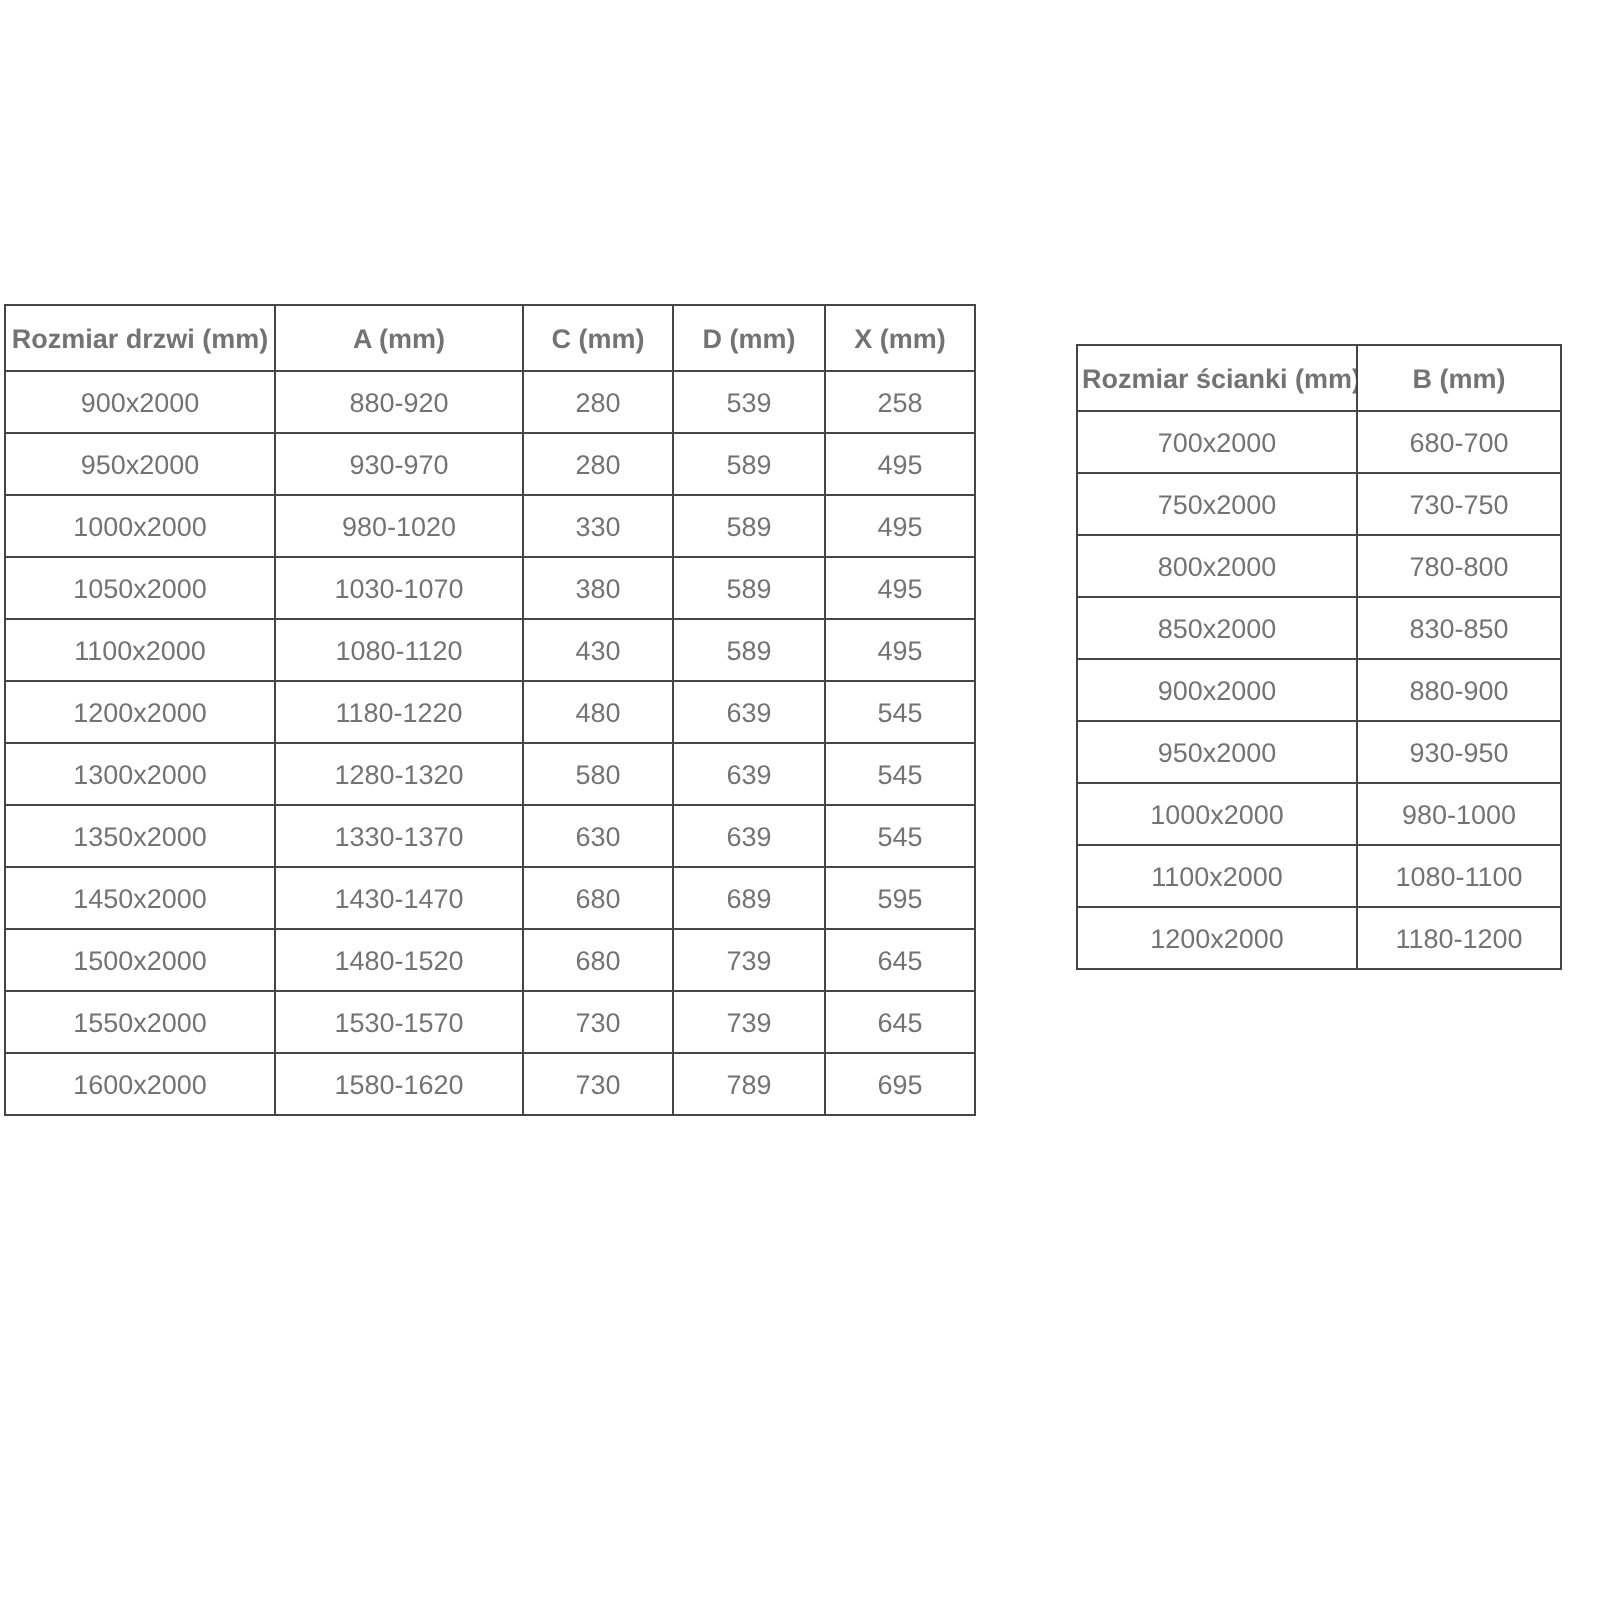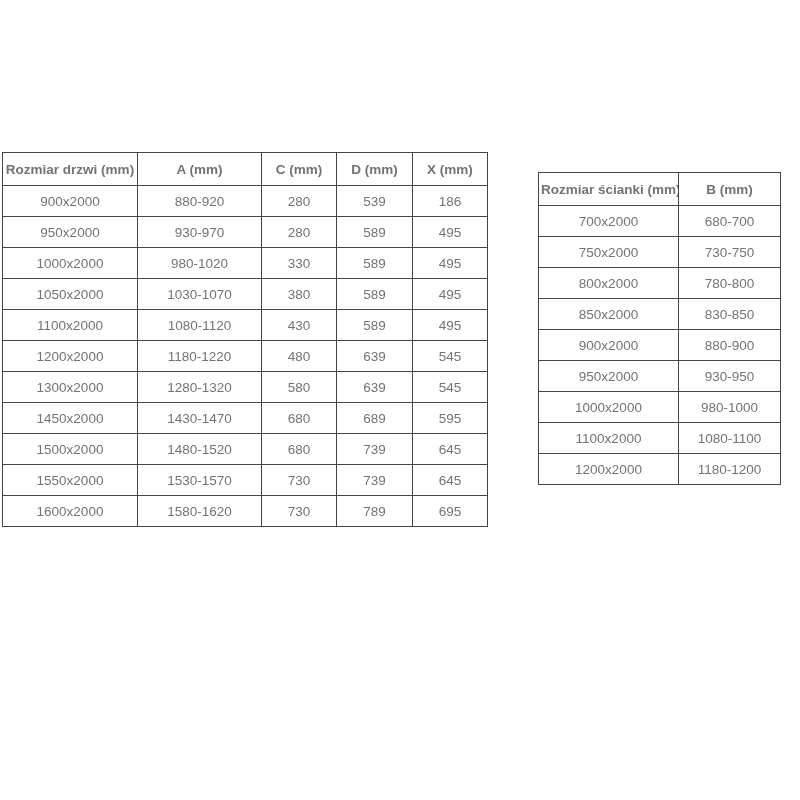--- a/index.html
+++ b/index.html
@@ -80,21 +80,21 @@
           <th>D (mm)</th>
           <th>X (mm)</th>
         </tr>
     </thead>
     <tbody>
         <tr>
           <td>900x2000</td>
           <td>880-920</td>
           <td>280</td>
           <td>539</td>
-          <td>186</td>
+          <td>258</td>
         </tr>
         <tr>
           <td>950x2000</td>
           <td>930-970</td>
           <td>280</td>
           <td>589</td>
           <td>495</td>
         </tr>
         <tr>
           <td>1000x2000</td>
@@ -121,20 +121,27 @@
           <td>1200x2000</td>
           <td>1180-1220</td>
           <td>480</td>
           <td>639</td>
           <td>545</td>
         </tr>
         <tr>
           <td>1300x2000</td>
           <td>1280-1320</td>
           <td>580</td>
+          <td>639</td>
+          <td>545</td>
+        </tr>
+        <tr>
+          <td>1350x2000</td>
+          <td>1330-1370</td>
+          <td>630</td>
           <td>639</td>
           <td>545</td>
         </tr>
         <tr>
           <td>1450x2000</td>
           <td>1430-1470</td>
           <td>680</td>
           <td>689</td>
           <td>595</td>
         </tr>

